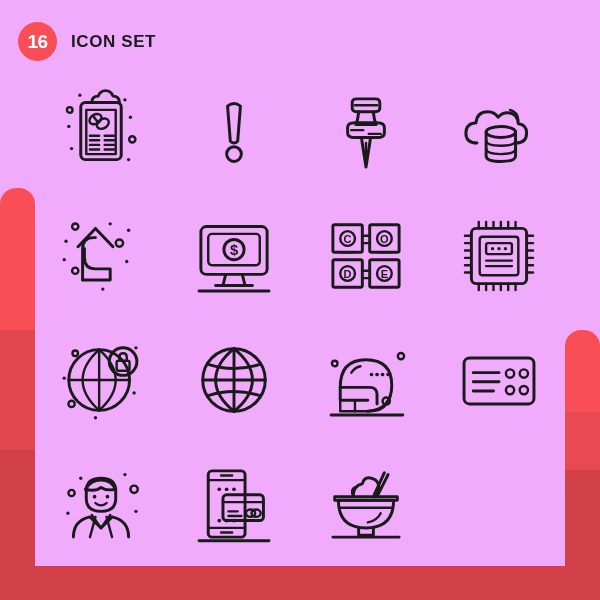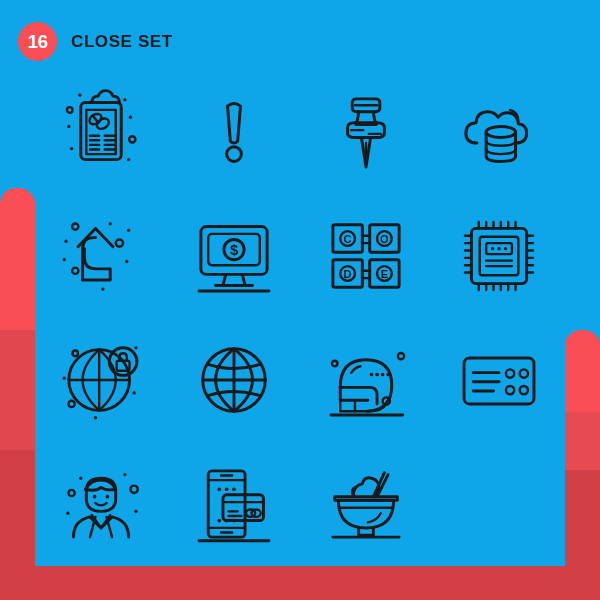--- a/index.html
+++ b/index.html
@@ -10,21 +10,21 @@
     width: 600px;
     height: 600px;
     background: #ffffff;
     font-family: "Liberation Sans", sans-serif;
     overflow: hidden;
   }
   .poster {
     position: relative;
     width: 600px;
     height: 600px;
-    background: #0ea5e9;
+    background: #f0abfc;
     overflow: hidden;
   }
 
   
   .deco-layer {
     position: absolute;
     inset: 0;
     pointer-events: none;
   }
   .band-left {
@@ -173,21 +173,21 @@
     <div class="band-left-mid"></div>
     <div class="band-left-dark"></div>
     <div class="band-right"></div>
     <div class="band-right-mid"></div>
     <div class="band-right-dark"></div>
     <div class="band-bottom"></div>
   </div>
 
   <div class="header">
     <div class="count-badge">16</div>
-    <div class="set-title">CLOSE SET</div>
+    <div class="set-title">ICON SET</div>
   </div>
 
   <div class="grid">
 
     <div class="cell">
       <svg width="92" height="92" viewBox="0 0 100 100">
         <rect class="ink" x="28" y="18" width="44" height="62" rx="5"></rect>
         <rect class="ink-thin" x="34" y="26" width="32" height="48"></rect>
         <path class="ink" d="M40 18 q0-7 7-7 q2-6 8-6 q6 0 8 6 q7 0 7 7"></path>
         <ellipse class="ink-thin" cx="44" cy="36" rx="7" ry="5" transform="rotate(-32 44 36)"></ellipse>

